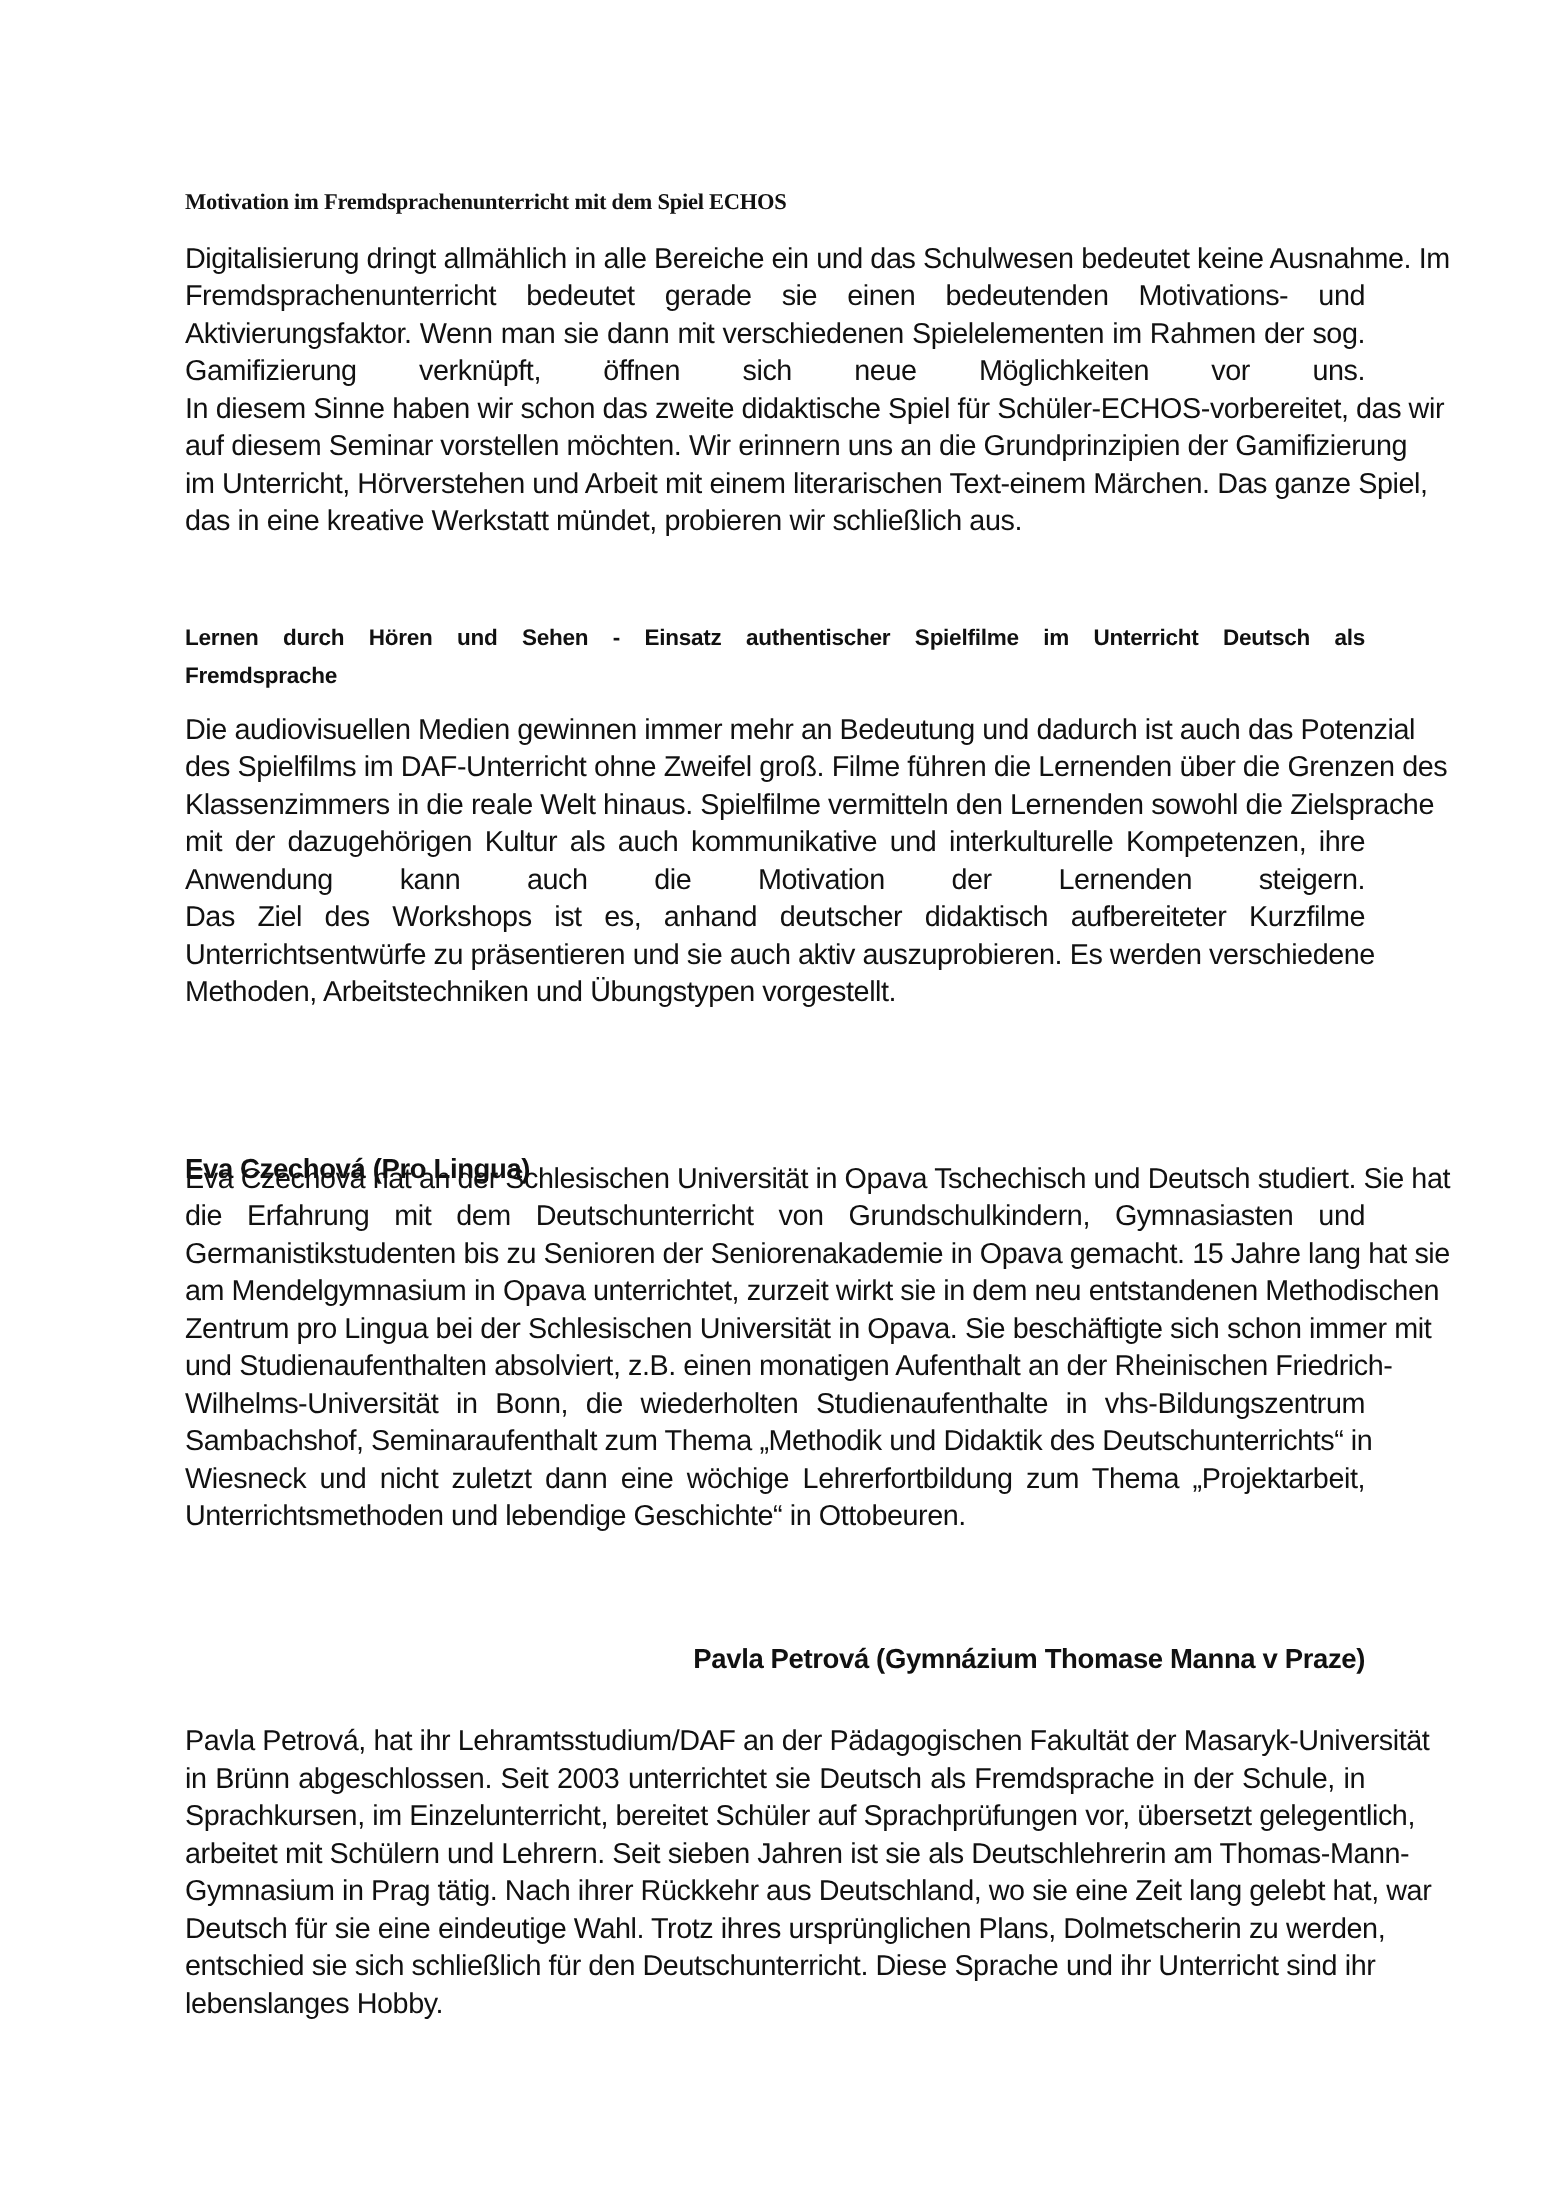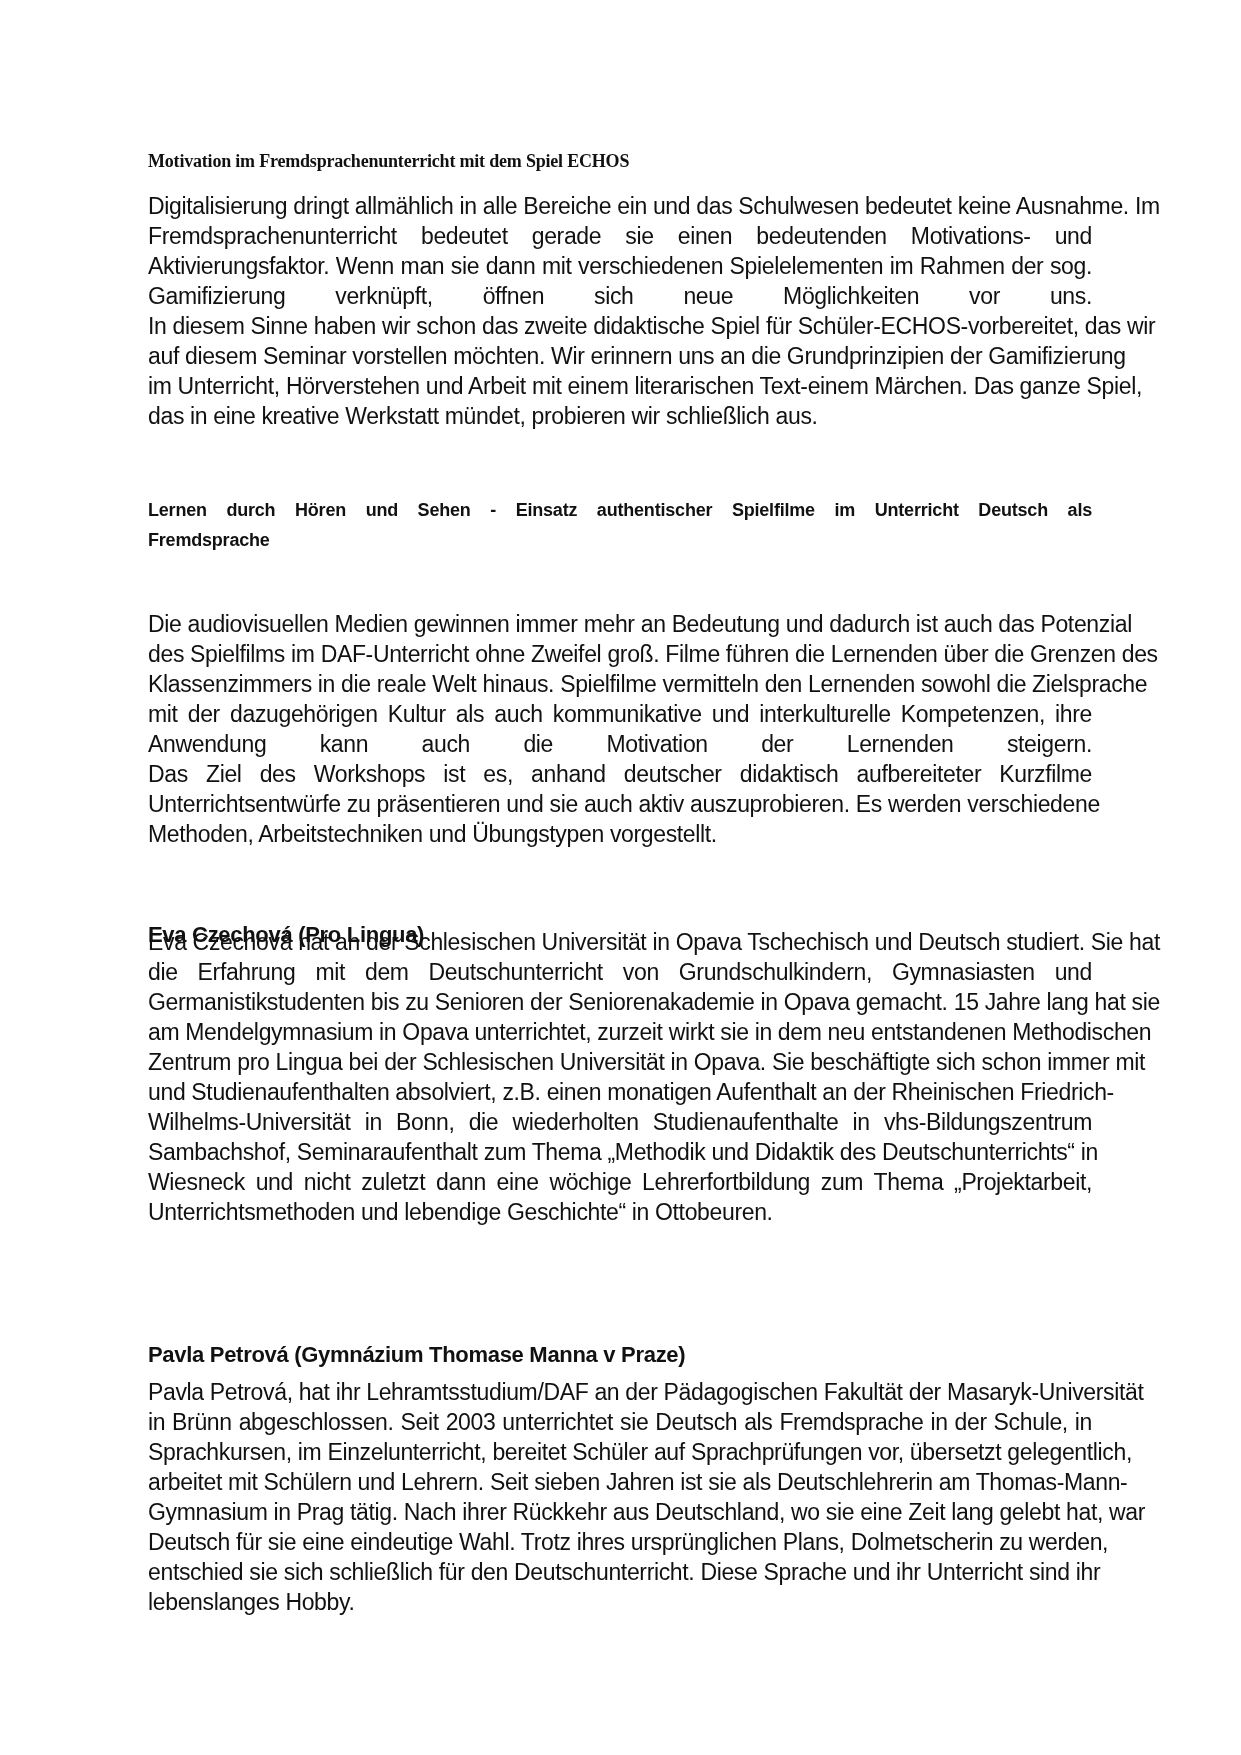--- a/index.html
+++ b/index.html
@@ -75,21 +75,21 @@
     <span class="line">In diesem Sinne haben wir schon das zweite didaktische Spiel für Schüler-ECHOS-vorbereitet, das wir</span>
     <span class="line">auf diesem Seminar vorstellen möchten. Wir erinnern uns an die Grundprinzipien der Gamifizierung</span>
     <span class="line">im Unterricht, Hörverstehen und Arbeit mit einem literarischen Text-einem Märchen. Das ganze Spiel,</span>
     <span class="line last">das in eine kreative Werkstatt mündet, probieren wir schließlich aus.</span>
   </div>
 
   <div class="block heading-small" style="top:495px;">
     <span class="line">Lernen durch Hören und Sehen - Einsatz authentischer Spielfilme im Unterricht Deutsch als</span>
     <span class="line last">Fremdsprache</span>
   </div>
-  <div class="block para" style="top:568px;margin-top:41px;">
+  <div class="block para" style="top:568px;">
     <span class="line">Die audiovisuellen Medien gewinnen immer mehr an Bedeutung und dadurch ist auch das Potenzial</span>
     <span class="line">des Spielfilms im DAF-Unterricht ohne Zweifel groß. Filme führen die Lernenden über die Grenzen des</span>
     <span class="line">Klassenzimmers in die reale Welt hinaus. Spielfilme vermitteln den Lernenden sowohl die Zielsprache</span>
     <span class="line">mit der dazugehörigen Kultur als auch kommunikative und interkulturelle Kompetenzen, ihre</span>
     <span class="line">Anwendung kann auch die Motivation der Lernenden steigern.</span>
     <span class="line">Das Ziel des Workshops ist es, anhand deutscher didaktisch aufbereiteter Kurzfilme</span>
     <span class="line">Unterrichtsentwürfe zu präsentieren und sie auch aktiv auszuprobieren. Es werden verschiedene</span>
     <span class="line last">Methoden, Arbeitstechniken und Übungstypen vorgestellt.</span>
   </div>
 
@@ -102,21 +102,21 @@
     <span class="line">Germanistikstudenten bis zu Senioren der Seniorenakademie in Opava gemacht. 15 Jahre lang hat sie</span>
     <span class="line">am Mendelgymnasium in Opava unterrichtet, zurzeit wirkt sie in dem neu entstandenen Methodischen</span>
     <span class="line">Zentrum pro Lingua bei der Schlesischen Universität in Opava. Sie beschäftigte sich schon immer mit</span>
     <span class="line">und Studienaufenthalten absolviert, z.B. einen monatigen Aufenthalt an der Rheinischen Friedrich-</span>
     <span class="line">Wilhelms-Universität in Bonn, die wiederholten Studienaufenthalte in vhs-Bildungszentrum</span>
     <span class="line">Sambachshof, Seminaraufenthalt zum Thema „Methodik und Didaktik des Deutschunterrichts“ in</span>
     <span class="line">Wiesneck und nicht zuletzt dann eine wöchige Lehrerfortbildung zum Thema „Projektarbeit,</span>
     <span class="line last">Unterrichtsmethoden und lebendige Geschichte“ in Ottobeuren.</span>
   </div>
 
-  <div class="block" style="top:1340px;">
+  <div class="block" style="top:1312px;text-align:right;">
     <h2 class="heading-large">Pavla Petrová (Gymnázium Thomase Manna v Praze)</h2>
   </div>
   <div class="block para" style="top:1361px;margin-top:16px;">
     <span class="line">Pavla Petrová, hat ihr Lehramtsstudium/DAF an der Pädagogischen Fakultät der Masaryk-Universität</span>
     <span class="line">in Brünn abgeschlossen. Seit 2003 unterrichtet sie Deutsch als Fremdsprache in der Schule, in</span>
     <span class="line">Sprachkursen, im Einzelunterricht, bereitet Schüler auf Sprachprüfungen vor, übersetzt gelegentlich,</span>
     <span class="line">arbeitet mit Schülern und Lehrern. Seit sieben Jahren ist sie als Deutschlehrerin am Thomas-Mann-</span>
     <span class="line">Gymnasium in Prag tätig. Nach ihrer Rückkehr aus Deutschland, wo sie eine Zeit lang gelebt hat, war</span>
     <span class="line">Deutsch für sie eine eindeutige Wahl. Trotz ihres ursprünglichen Plans, Dolmetscherin zu werden,</span>
     <span class="line">entschied sie sich schließlich für den Deutschunterricht. Diese Sprache und ihr Unterricht sind ihr</span>

